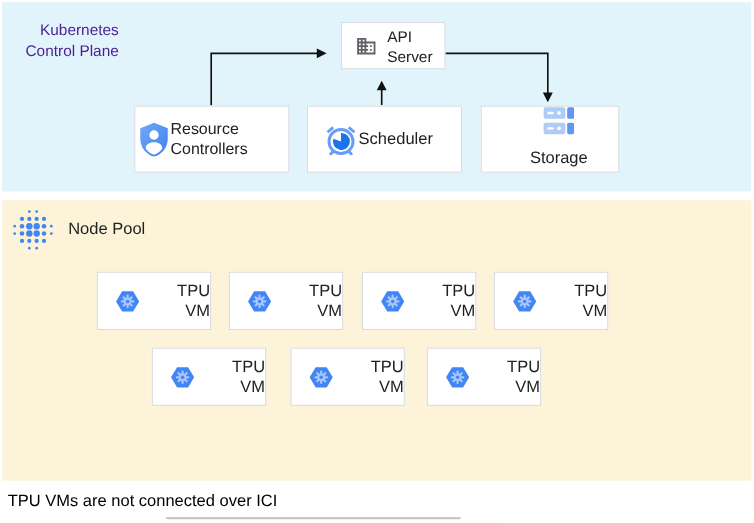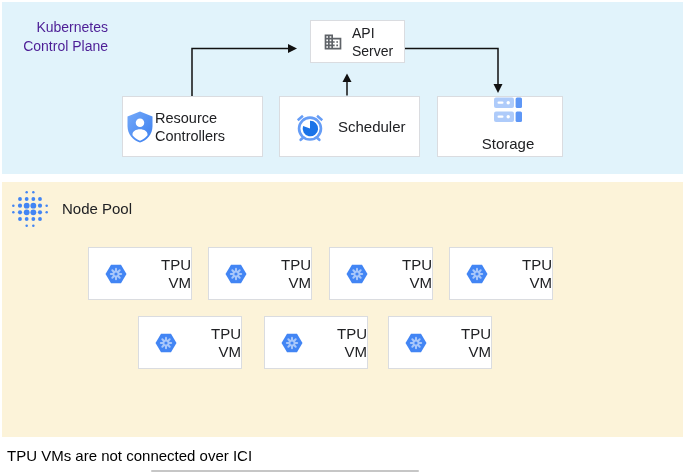--- a/index.html
+++ b/index.html
@@ -11,21 +11,21 @@
   .plane-title{position:absolute;left:12px;top:18px;width:96px;text-align:right;
     font-size:14px;line-height:19px;color:#4c1d95;}
   .pool-title{position:absolute;left:62px;top:200px;font-size:15px;color:#202124;text-align:center;}
   .node-box{position:absolute;background:#ffffff;border:1px solid #DADCE0;
     display:flex;align-items:center;box-sizing:border-box;}
   .node-box .lbl{font-size:14.5px;line-height:18px;color:#202124;}
   .box-api{left:298px;top:20px;width:95px;height:43px;padding-left:12px;gap:9px;margin-left:12px;}
   .box-api .lbl{font-size:14px;width:54px;}
   .box-rc{left:122px;top:96px;width:141px;height:61px;padding-left:2px;}
   .box-rc .lbl{width:86px;}
-  .box-sched{left:279px;top:96px;width:141px;height:61px;padding-left:14px;gap:12px;}
+  .box-sched{left:279px;top:96px;width:141px;height:61px;padding-left:14px;}
   .box-sched .lbl{font-size:15px;}
   .box-storage{left:437px;top:96px;width:126px;height:61px;padding-left:16px;gap:12px;flex-direction:column;}
   .box-storage .lbl{font-size:15px;}
   .vm-box{width:104px;height:53px;padding-left:15px;gap:11px;text-align:right;}
   .vm-box .lbl{font-size:15px;}
   .icon{flex:0 0 auto;display:block;}
   .overlay{position:absolute;left:0;top:0;width:685px;height:475px;pointer-events:none;}
   .pool-icon{position:absolute;left:10px;top:189px;}
   .footnote{position:absolute;left:7px;top:447px;font-size:15px;color:#000000;}
   .bottom-divider{position:absolute;left:151px;top:470px;width:268px;height:2px;

